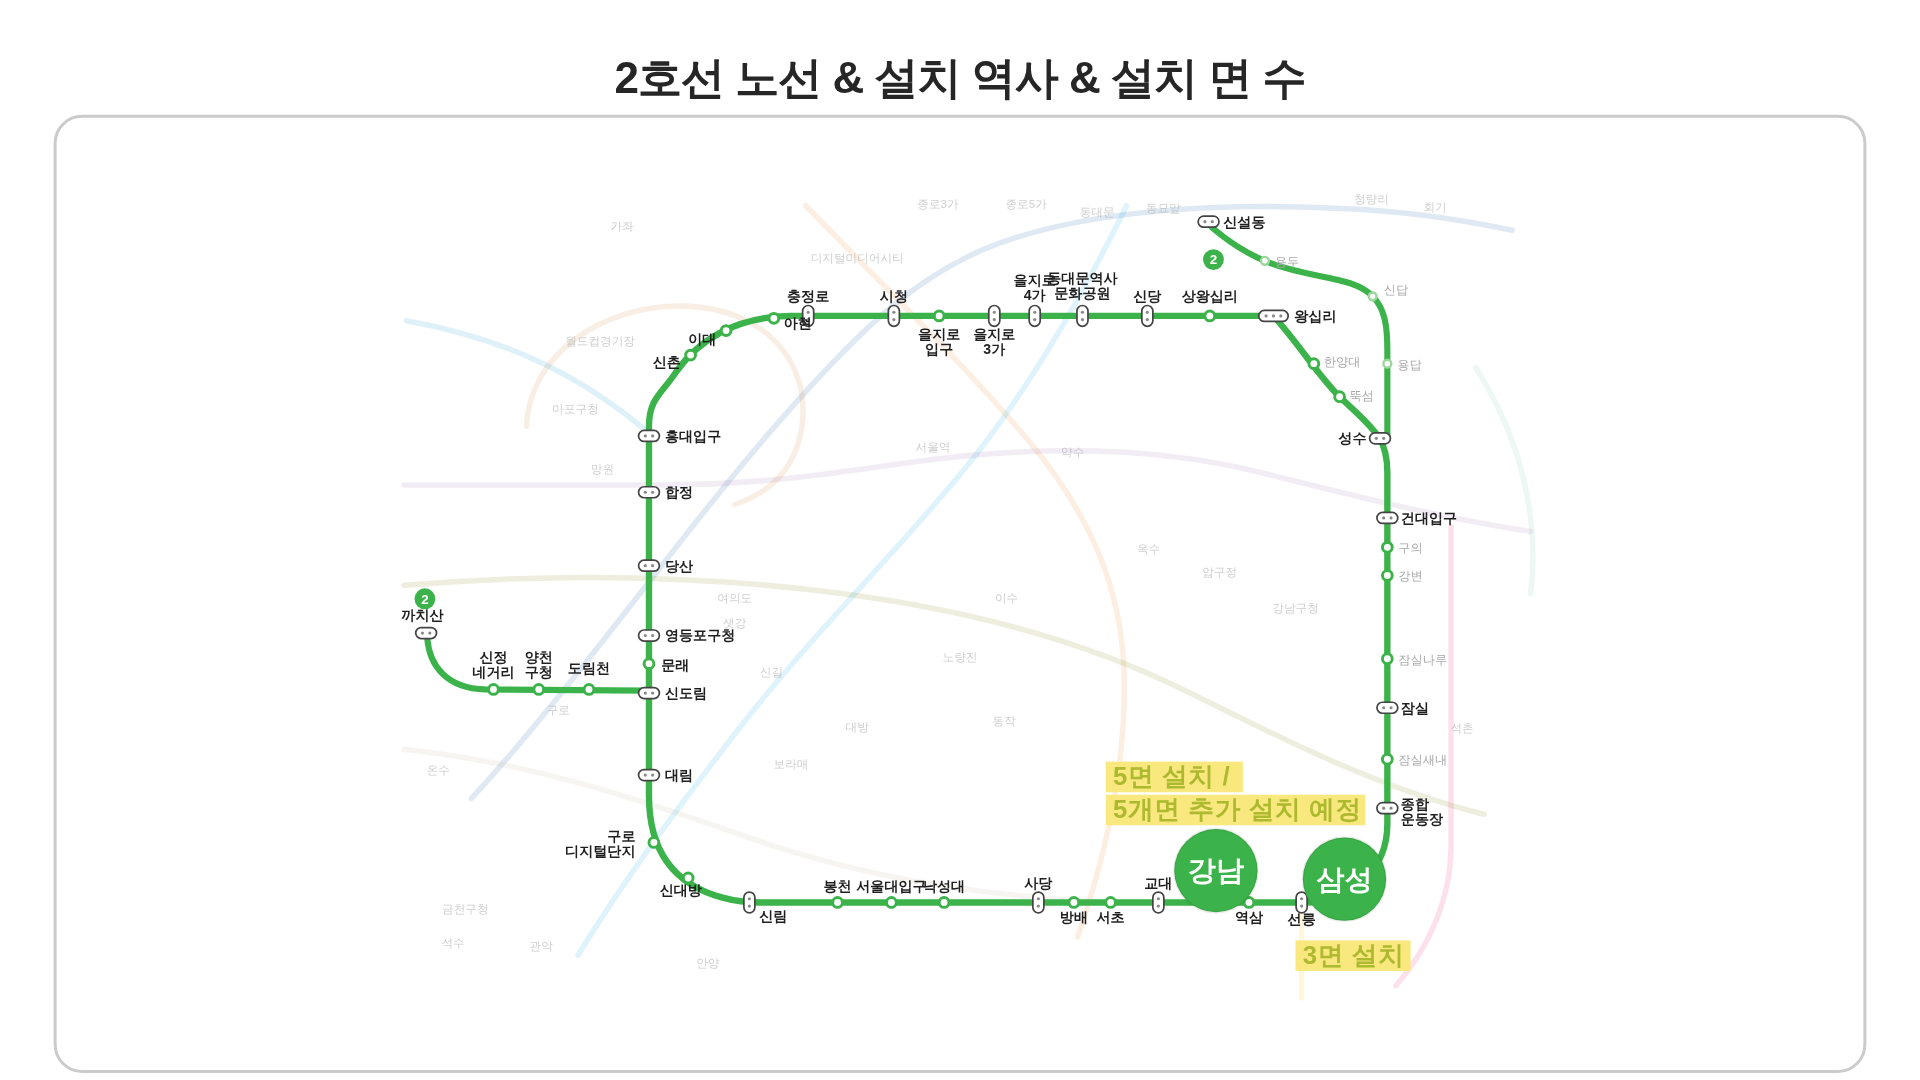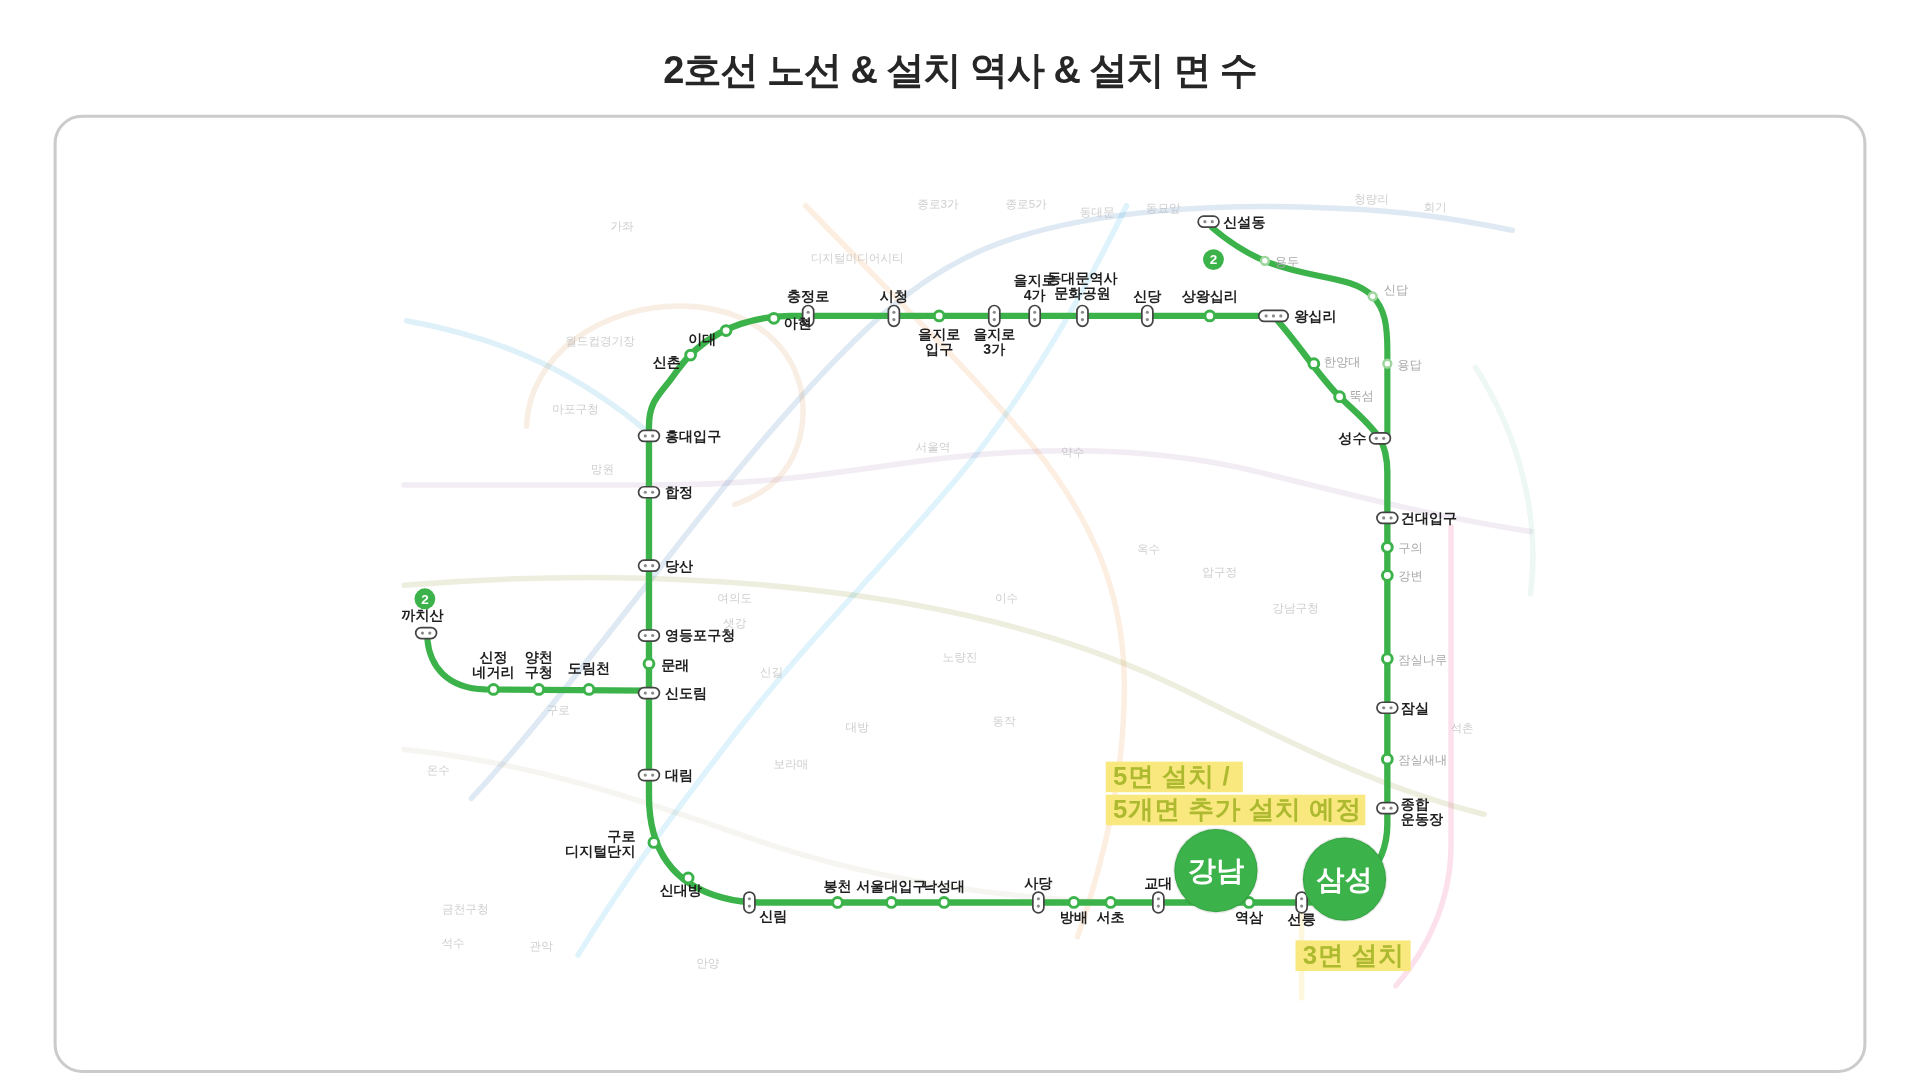--- a/index.html
+++ b/index.html
@@ -1,19 +1,19 @@
 <!DOCTYPE html>
 <html><head>
 <meta charset="utf-8">
 <style>
   html,body{margin:0;padding:0;background:#ffffff;width:1920px;height:1080px;overflow:hidden;
     font-family:"Liberation Sans", sans-serif;}
   .page{position:relative;width:1920px;height:1080px;background:#fff;}
   .title{position:absolute;top:20px;left:0;width:100%;text-align:center;
-    font-size:38px;font-weight:800;color:#262626;letter-spacing:-1px;}
+    font-size:44px;font-weight:800;color:#262626;letter-spacing:-1px;}
   #metro-svg{position:absolute;top:0;left:0;}
   #metro-svg text{font-family:"Liberation Sans", sans-serif;}
   .st-dark{font-size:11.5px;font-weight:700;fill:#1f1f1f;}
   .st-gray{font-size:10px;font-weight:400;fill:#a8a8a8;}
   .bg-label{font-size:9.5px;fill:#adadad;opacity:.6;}
   .badge-txt{font-size:11px;font-weight:700;fill:#ffffff;}
   .hl-txt{font-size:23px;font-weight:800;fill:#ffffff;}
   .ann-txt{font-size:21px;font-weight:800;letter-spacing:.5px;}
 </style>
 </head>

